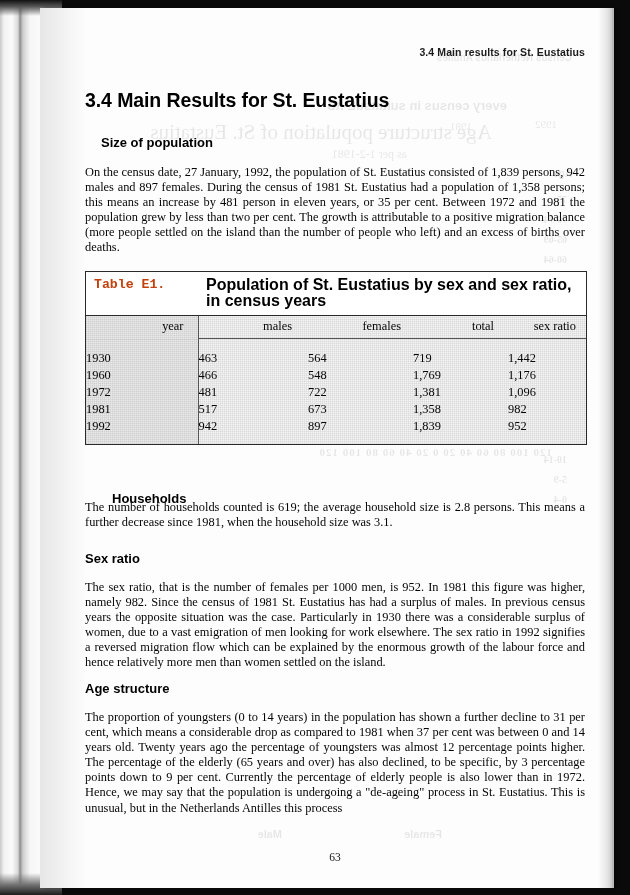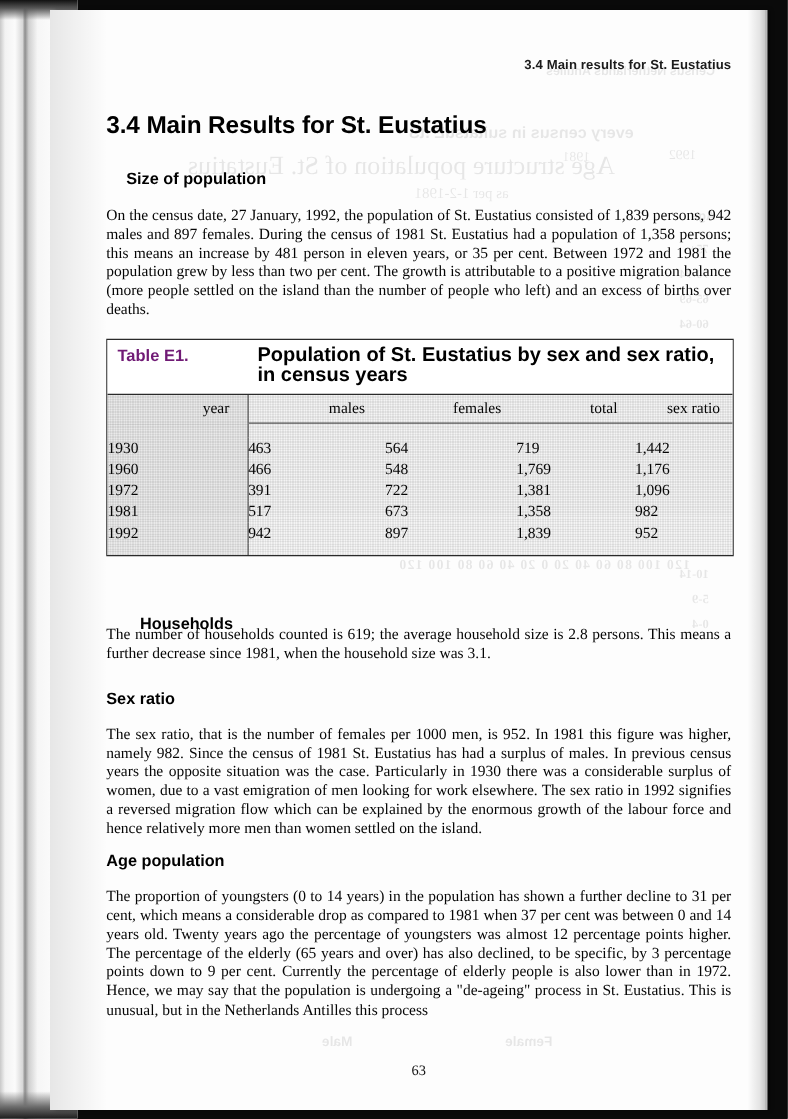--- a/index.html
+++ b/index.html
@@ -166,24 +166,24 @@
     background: #fff;
   }
   .tbl-title-row {
     display: flex;
     align-items: flex-start;
     padding: 5px 6px 6px 8px;
     border-bottom: 1.5px solid #2a2a2a;
     background: #ffffff;
   }
   .tbl-label {
-    font-family: Liberation Sans, sans-serif;
+    font-family: Liberation Mono, monospace;
     font-size: 13.2px;
     font-weight: bold;
-    color: #701a75;
+    color: #c2410c;
     width: 112px;
     flex: 0 0 112px;
   }
   .tbl-caption {
     font-family: "Liberation Sans", sans-serif;
     font-size: 16px;
     font-weight: bold;
     color: #000;
     line-height: 16px;
     flex: 1 1 auto;
@@ -350,21 +350,21 @@
               </tr>
               <tr>
                 <td class="col-year-cell">1960</td>
                 <td class="cell-pad-r">466</td>
                 <td class="cell-pad-r2">548</td>
                 <td class="cell-pad-r3">1,769</td>
                 <td class="cell-pad-r4">1,176</td>
               </tr>
               <tr>
                 <td class="col-year-cell">1972</td>
-                <td class="cell-pad-r">391</td>
+                <td class="cell-pad-r">481</td>
                 <td class="cell-pad-r2">722</td>
                 <td class="cell-pad-r3">1,381</td>
                 <td class="cell-pad-r4">1,096</td>
               </tr>
               <tr>
                 <td class="col-year-cell">1981</td>
                 <td class="cell-pad-r">517</td>
                 <td class="cell-pad-r2">673</td>
                 <td class="cell-pad-r3">1,358</td>
                 <td class="cell-pad-r4">982</td>
@@ -387,20 +387,20 @@
           </table>
         </div>
       </div>
 
       <h2 class="sub-head households">Households</h2>
       <p class="body para-house">The number of households counted is 619; the average household size is 2.8 persons. This means a further decrease since 1981, when the household size was 3.1.</p>
 
       <h2 class="sub-head sexratio">Sex ratio</h2>
       <p class="body para-sex">The sex ratio, that is the number of females per 1000 men, is 952. In 1981 this figure was higher, namely 982. Since the census of 1981 St. Eustatius has had a surplus of males. In previous census years the opposite situation was the case. Particularly in 1930 there was a considerable surplus of women, due to a vast emigration of men looking for work elsewhere. The sex ratio in 1992 signifies a reversed migration flow which can be explained by the enormous growth of the labour force and hence relatively more men than women settled on the island.</p>
 
-      <h2 class="sub-head agestruct">Age population</h2>
+      <h2 class="sub-head agestruct">Age structure</h2>
       <p class="body para-age">The proportion of youngsters (0 to 14 years) in the population has shown a further decline to 31 per cent, which means a considerable drop as compared to 1981 when 37 per cent was between 0 and 14 years old. Twenty years ago the percentage of youngsters was almost 12 percentage points higher. The percentage of the elderly (65 years and over) has also declined, to be specific, by 3 percentage points down to 9 per cent. Currently the percentage of elderly people is also lower than in 1972. Hence, we may say that the population is undergoing a "de-ageing" process in St. Eustatius. This is unusual, but in the Netherlands Antilles this process</p>
 
       <div class="pageno">63</div>
 
     </div>
   </div>
 </div>
 
 </body></html>

